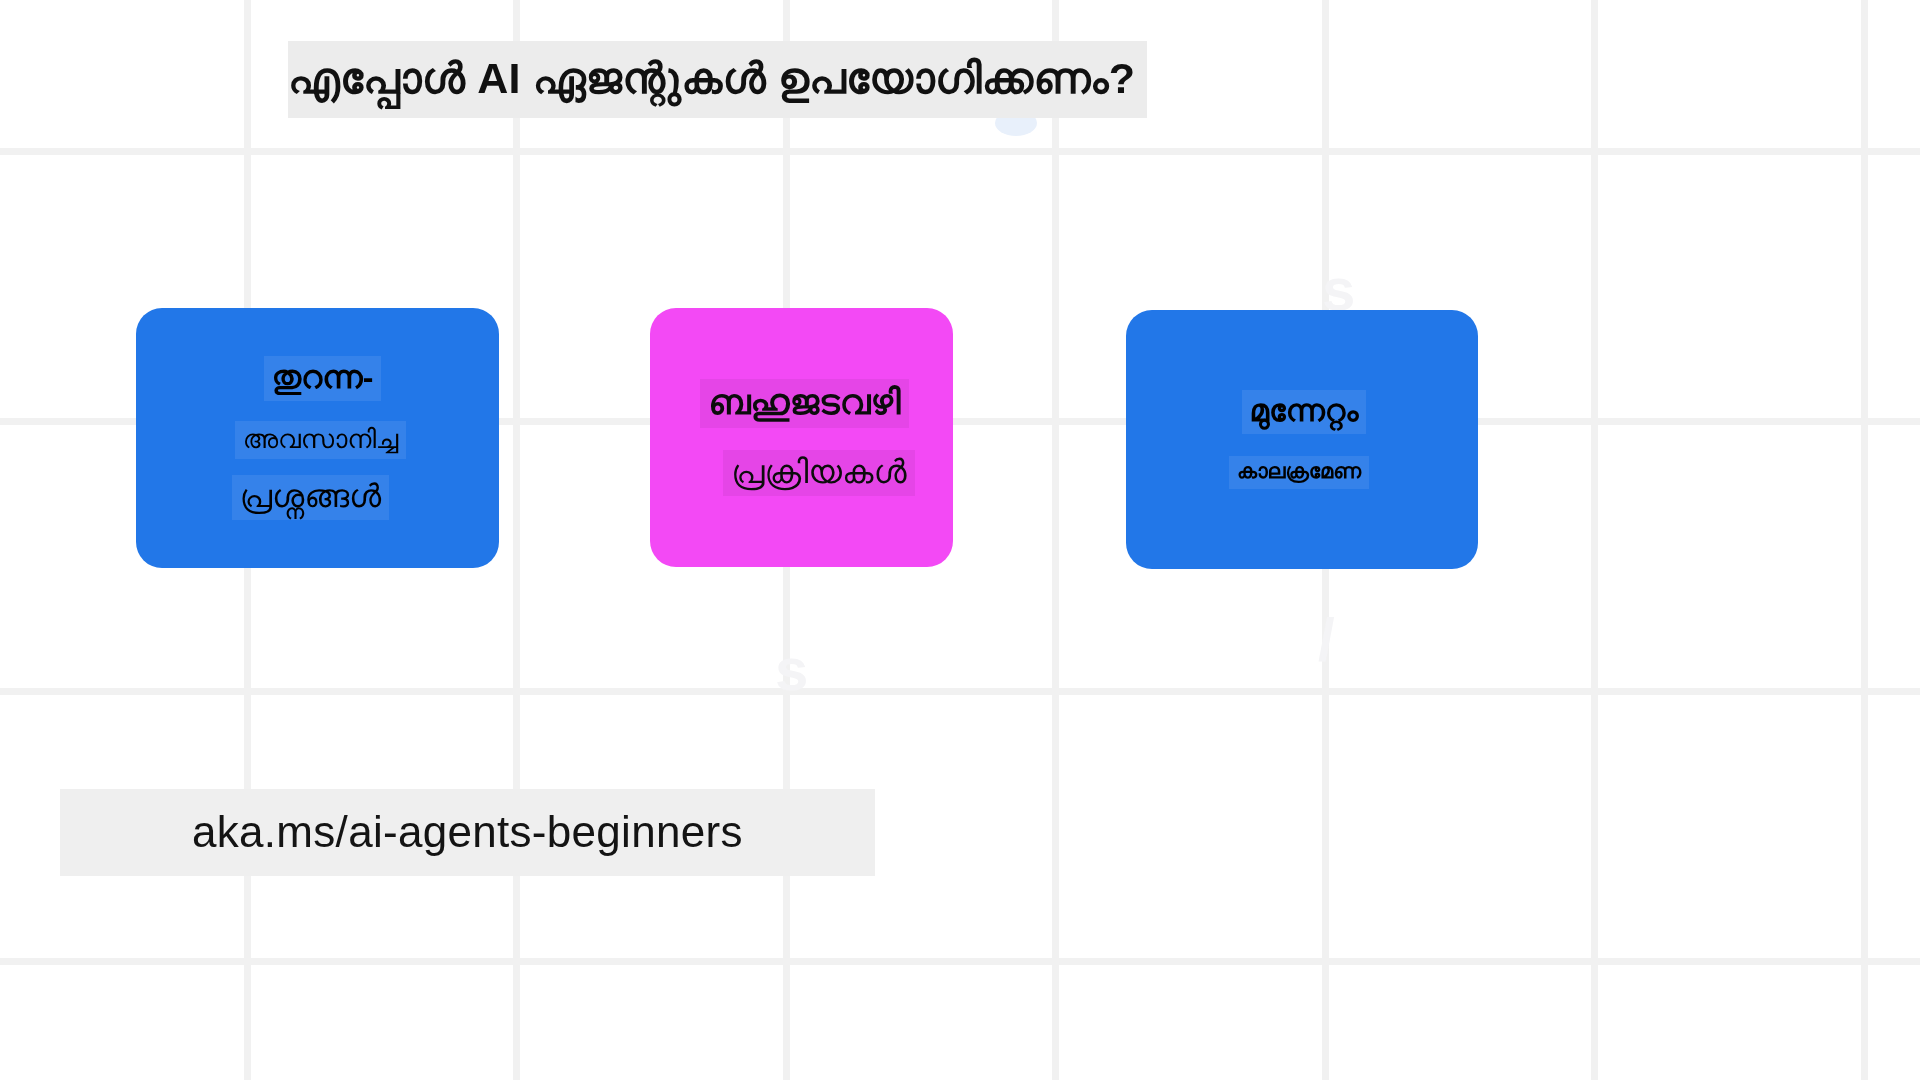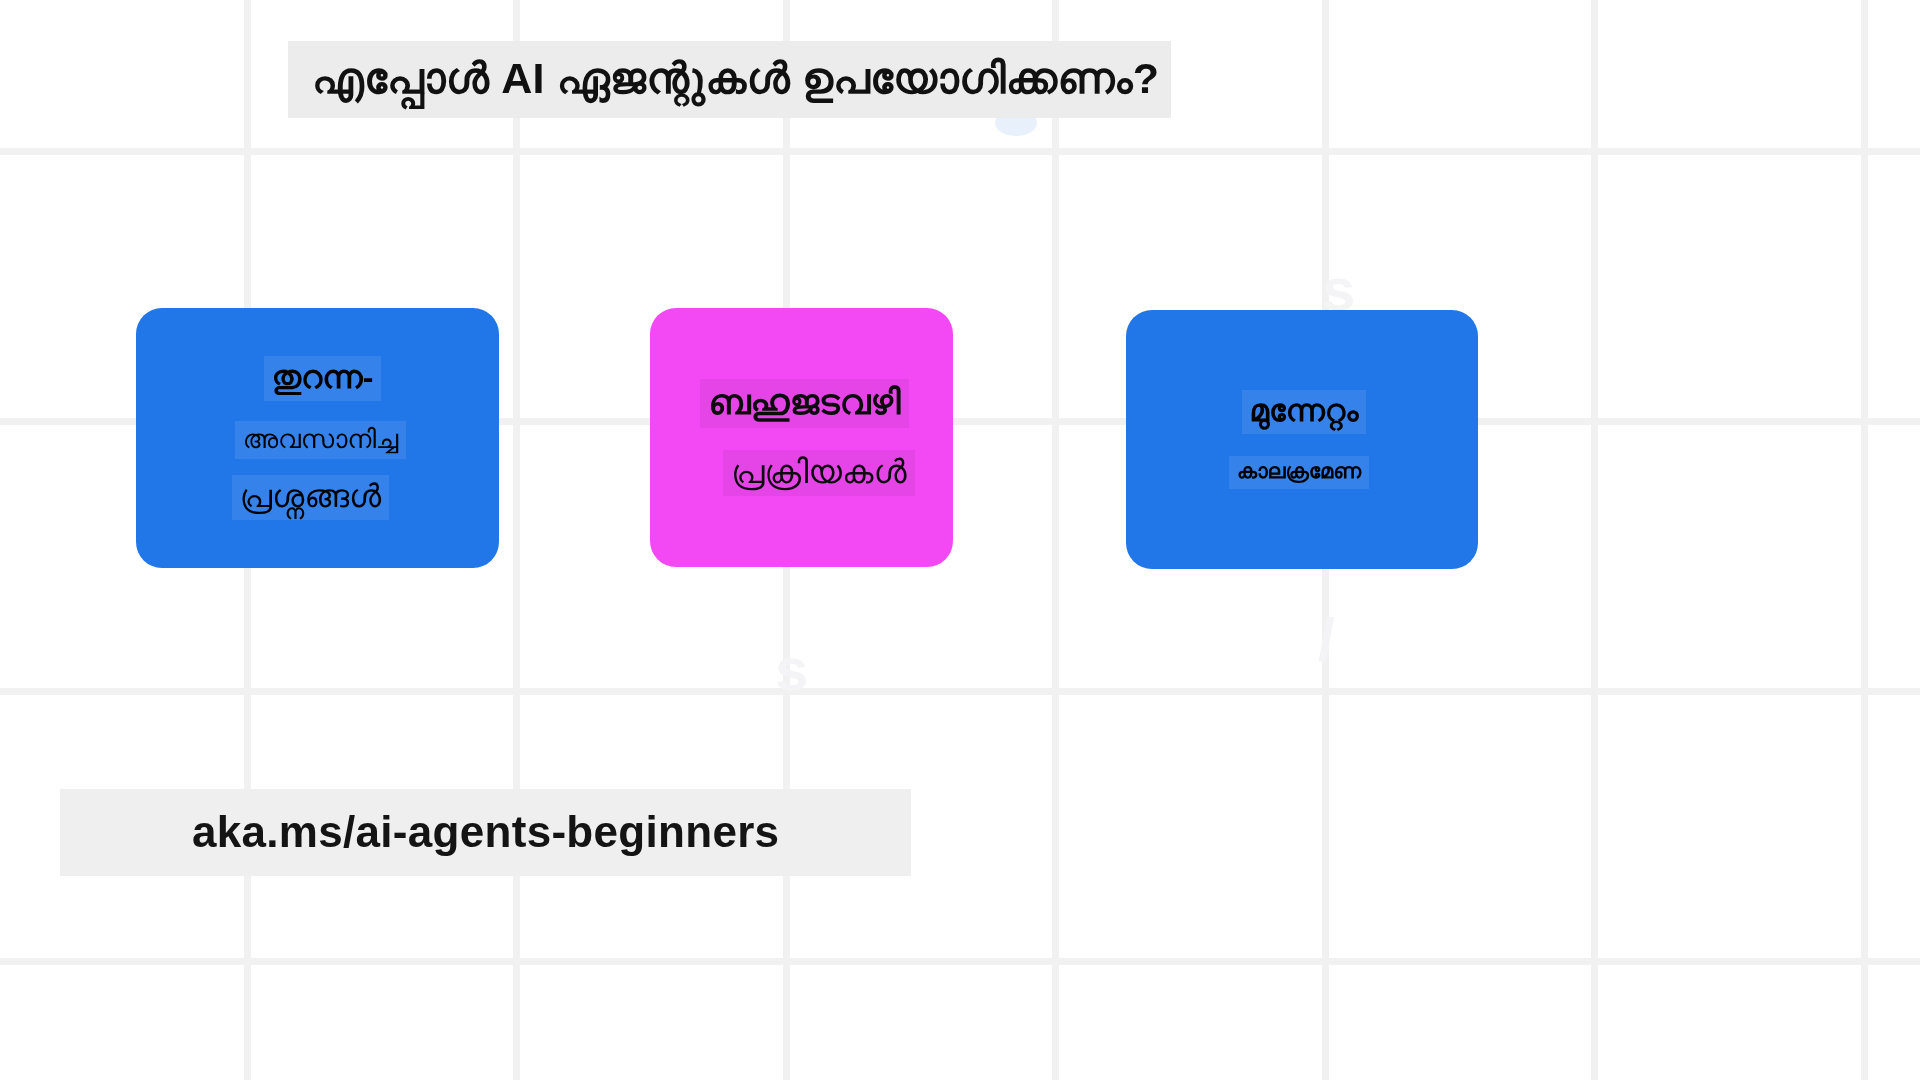--- a/index.html
+++ b/index.html
@@ -72,21 +72,21 @@
     z-index: 4;
   }
   #title-text {
     display: inline-block;
     background: #ececec;
     color: #111111;
     font-size: 43px;
     font-weight: 700;
     letter-spacing: 0.2px;
     line-height: 1.28;
-    padding: 10px 12px 12px 24px;
+    padding: 10px 12px 12px 0;
     white-space: nowrap;
   }
 
   
   .card {
     position: absolute;
     z-index: 3;
     border-radius: 26px;
     display: flex;
     flex-direction: column;
@@ -154,21 +154,21 @@
     position: absolute;
     left: 60px;
     top: 789px;
     z-index: 4;
   }
   #footer-url {
     display: inline-block;
     background: #efefef;
     color: #141414;
     font-size: 44px;
-    font-weight: 700;
+    font-weight: 400;
     letter-spacing: 0.3px;
     line-height: 1.3;
     padding: 14px 132px 16px 132px;
     white-space: nowrap;
   }
 </style>
 </head>
 <body>
 
 <div id="canvas">

